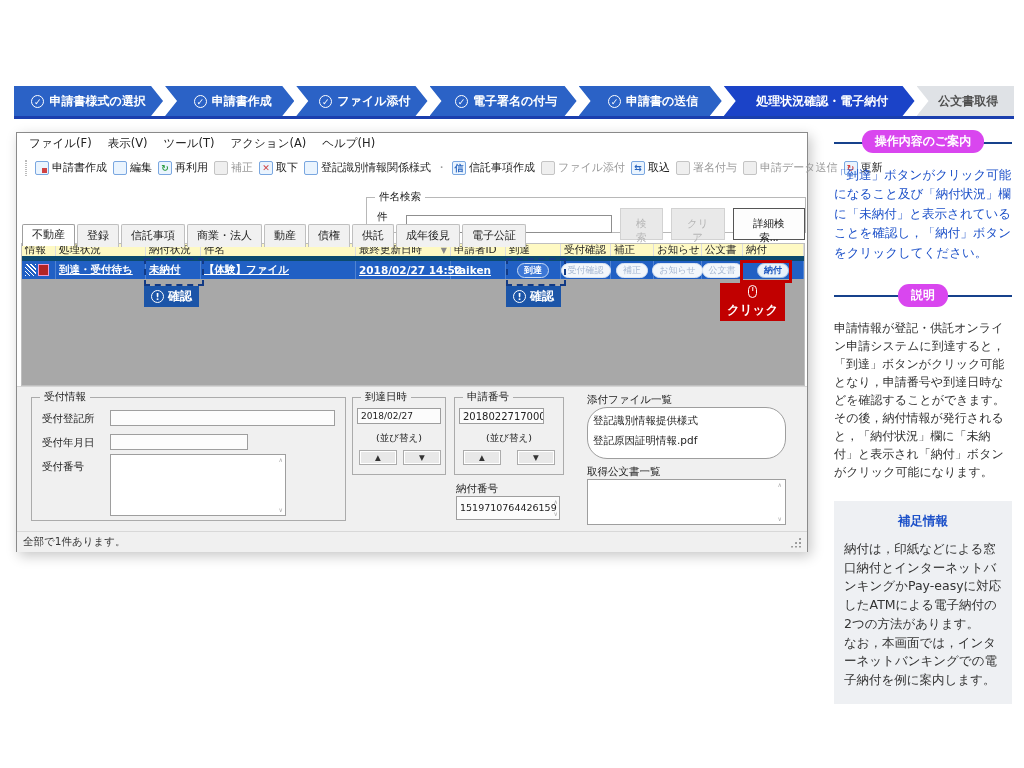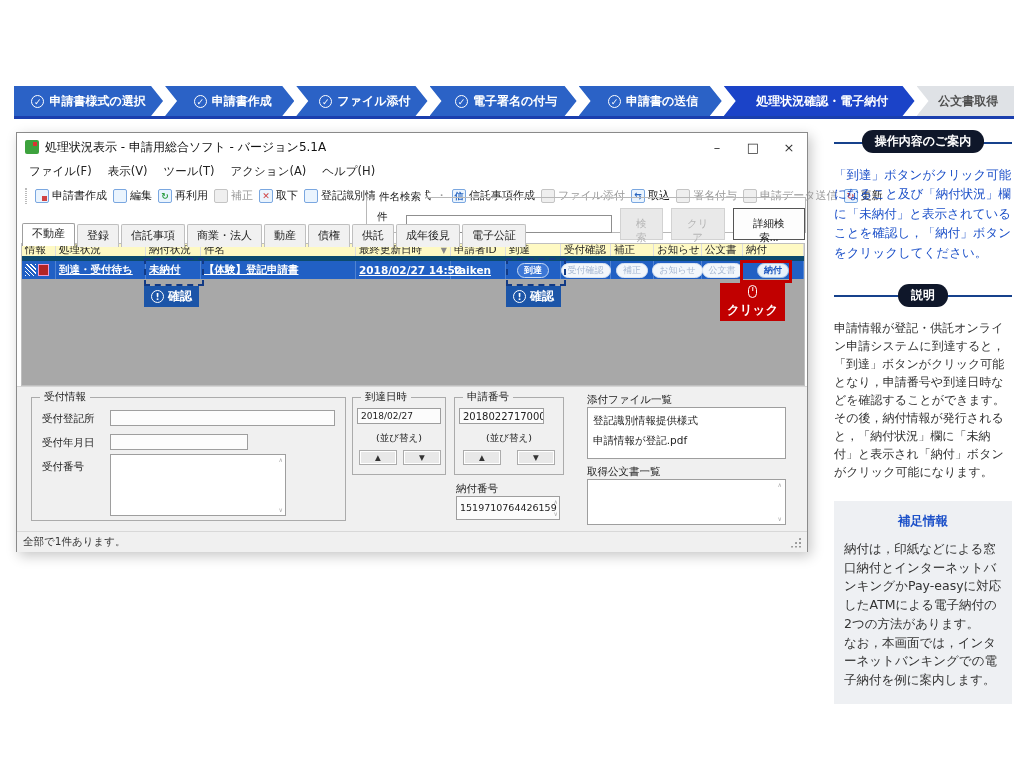--- a/index.html
+++ b/index.html
@@ -48,21 +48,21 @@
   .search-group { position:absolute; left:349px; top:64px; width:440px; height:36px; border:1px solid #b8b8b8; }
   .legend { position:absolute; top:-8px; left:8px; background:#fff; padding:0 4px; font-size:10.5px; color:#222; }
   .search-inner { display:flex; align-items:center; gap:8px; padding:10px 0 0 10px; }
   .search-inner label { font-size:10.5px; }
   .search-input { width:208px; height:18px; border:1px solid #8f8f8f; font-size:11px; padding:0 3px; }
   .btn { height:32px; font-size:10.5px; border:1px solid #9a9a9a; background:#f2f2f2; padding:8px 10px; }
   .btn.off { background:#e9e9e9; border-color:#d2d2d2; color:#b5b5b5; }
   .btn.strong { border-color:#555; background:#fdfdfd; color:#111; }
 
   
-  .tabs { position:absolute; left:5px; top:91px; display:flex; font-size:11px; z-index:2; }
+  .tabs { position:absolute; left:5px; top:91px; display:flex; font-size:11px; z-index:2;align-items:center; }
   .tab { padding:3px 9px 4px; border:1px solid #bfbfbf; border-bottom:none; background:#f1f1f1; margin-right:2px; border-radius:2px 2px 0 0; }
   .tab.active { background:#fff; position:relative; padding-top:2px; top:-1px; border-color:#9f9f9f; }
   .tabline { position:absolute; left:4px; width:784px; top:110px; border-top:1px solid #bfbfbf; }
 
   
   .table { position:absolute; left:4px; top:111px; width:784px; height:142px; background:#a8a8a8; border:1px solid #bfbfbf; border-top:none; overflow:hidden; }
   .thead { display:flex; height:17px; background:#fef9c3; border-bottom:5px solid #0c4a6e; font-size:10.5px; }
   .th { display:flex; align-items:center; padding:0 3px; border-right:1px solid #dcdcdc; overflow:hidden; white-space:nowrap; }
   .trow { display:flex; height:18px; background:#2160c4; color:#fff; font-size:10.5px; align-items:center; }
   .td { display:flex; align-items:center; padding:0 3px; height:100%; border-right:1px solid rgba(255,255,255,.22); overflow:visible; white-space:nowrap; }
@@ -101,21 +101,21 @@
   .listbox { position:absolute; background:#fff; border:1px solid #9e9e9e; font-size:10.5px; padding:2px 5px; line-height:20px; }
   .plainlab { position:absolute; font-size:10.5px; color:#222; }
 
   .statusbar { position:absolute; left:0; top:398px; width:100%; height:21px; background:#f0f0f0; border-top:1px solid #d8d8d8; display:flex; align-items:center; padding:0 6px; font-size:10.5px; color:#333; }
   .gripdots { margin-left:auto; width:11px; height:11px; background-image:radial-gradient(#9a9a9a 1px, transparent 1.2px); background-size:4px 4px; clip-path:polygon(100% 0,100% 100%,0 100%); }
 
   
   .sidebar { position:absolute; left:834px; top:130px; width:178px; }
   .sb-head { position:relative; text-align:center; margin-bottom:12px; }
   .sb-head::before { content:""; position:absolute; left:0; right:0; top:50%; border-top:2px solid #16418c; }
-  .sb-pill { position:relative; display:inline-block; background:#0f172a; color:#fff; border-radius:11px; padding:3px 13px; font-size:12px; font-weight:bold; }
+  .sb-pill { position:relative; display:inline-block; background:#d946ef; color:#fff; border-radius:11px; padding:3px 13px; font-size:12px; font-weight:bold; }
   .sb-guide-text { color:#1d51c9; font-size:12.5px; line-height:1.55; margin-bottom:22px; }
   .sb-body-text { color:#333; font-size:12px; line-height:1.5; white-space:pre-line; margin-bottom:20px; }
   .sb-box { background:#eef0f3; padding:12px 10px 14px; }
   .sb-box-title { color:#1d51c9; font-size:12.5px; font-weight:bold; text-align:center; margin-bottom:10px; }
   .sb-box-text { color:#333; font-size:12.5px; line-height:1.5; white-space:pre-line; }
 </style>
 </head>
 <body>
 
 <div class="stepper">
@@ -143,29 +143,20 @@
       <span>処理状況確認・電子納付</span>
     </div>
   <div class="step upcoming last s7">
       <span>公文書取得</span>
     </div>
 </div>
 <div class="stepper-underline"></div>
 
 <div class="window">
 
-  <div class="titlebar">
-    <span class="app-icon"></span>
-    <span class="title-text">処理状況表示 - 申請用総合ソフト - バージョン5.1A</span>
-    <span class="win-controls">
-      <span class="win-btn">–</span>
-      <span class="win-btn">□</span>
-      <span class="win-btn">×</span>
-    </span>
-  </div>
 
   <div class="menubar">
     <span>ファイル(F)</span>
     <span>表示(V)</span>
     <span>ツール(T)</span>
     <span>アクション(A)</span>
     <span>ヘルプ(H)</span>
   </div>
 
   <div class="toolbar">
@@ -268,21 +259,21 @@
           <span class="ic-attach-sm"></span>
           <span class="ic-alert-sm"></span>
         </span>
       <span class="td c2">
           <span class="rlink">到達・受付待ち</span>
         </span>
       <span class="td c3">
           <span class="rlink">未納付</span>
         </span>
       <span class="td c4">
-          <span class="rlink">【体験】登記申請書</span>
+          <span class="rlink">【体験】ファイル</span>
         </span>
       <span class="td c5">
           <span class="rlink">2018/02/27 14:52</span>
         </span>
       <span class="td c6">
           <span class="rlink">taiken</span>
         </span>
       <span class="td c7 pillwrap">
           <span class="pill pill-on">到達</span>
         </span>
@@ -352,23 +343,23 @@
     </div>
 
     <div class="gbox" style="left:437px; top:95px; width:110px; height:44px; border:none;">
       <span class="plainlab" style="left:2px; top:0;">納付番号</span>
       <div class="finput" style="left:2px; top:14px; width:104px; height:24px; font-size:9.5px; line-height:22px;">1519710764426159</div>
       <span class="scroll-ar" style="right:6px; top:17px;">∧</span>
       <span class="scroll-ar" style="right:6px; top:29px;">∨</span>
     </div>
 
     <span class="plainlab" style="left:570px; top:6px;">添付ファイル一覧</span>
-    <div class="listbox" style="left:570px; top:20px; width:199px; height:52px;">
+    <div class="listbox" style="left:570px; top:20px; width:199px; height:52px;border-radius:20px;">
       <div>登記識別情報提供様式</div>
-      <div>申請情報が登記.pdf</div>
+      <div>登記原因証明情報.pdf</div>
     </div>
 
     <span class="plainlab" style="left:570px; top:78px;text-align:right;">取得公文書一覧</span>
     <div class="listbox" style="left:570px; top:92px; width:199px; height:46px;">
       <span class="scroll-ar" style="top:2px; right:3px;">∧</span>
       <span class="scroll-ar" style="bottom:2px; right:3px;">∨</span>
     </div>
   </div>
 
   <div class="statusbar">

